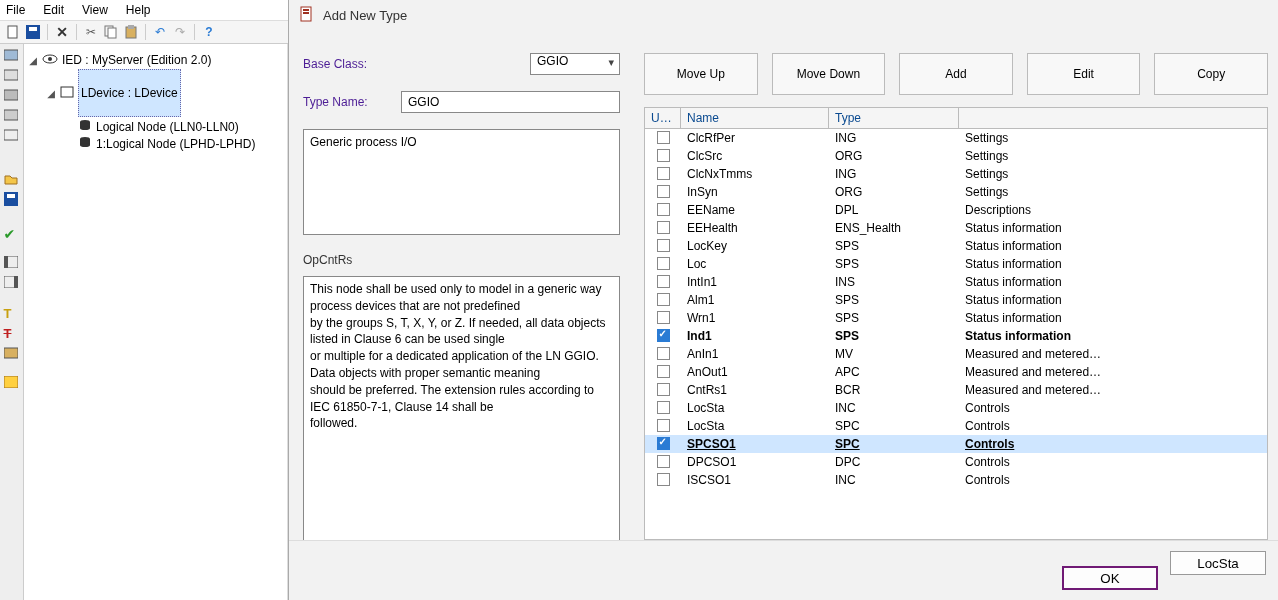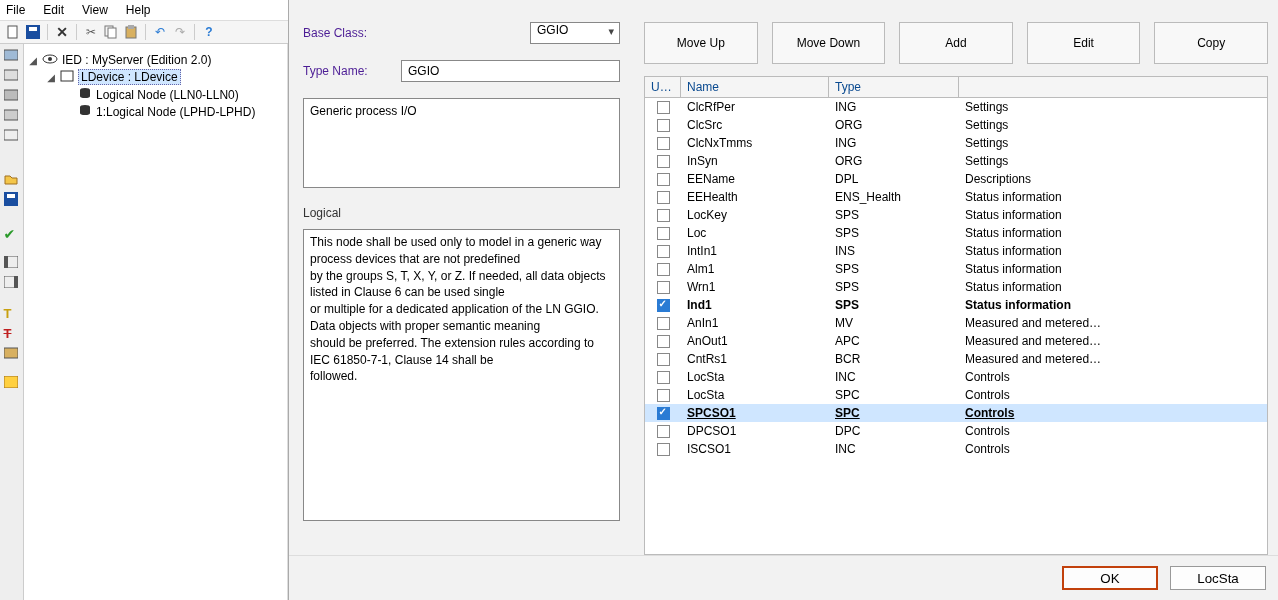--- a/index.html
+++ b/index.html
@@ -10,57 +10,57 @@
 .tool-btn { width: 18px; height: 18px; display: inline-flex; align-items: center; justify-content: center; cursor: pointer; }
 .tool-sep { width: 1px; height: 16px; background: #ccc; margin: 0 3px; }
 .main-layout { display: flex; height: calc(100% - 40px); }
 .left-sidebar { width: 24px; background: #eee; border-right: 1px solid #ccc; display: flex; flex-direction: column; gap: 4px; padding-top: 4px; align-items: center; }
 .side-icon { width: 16px; height: 16px; cursor: pointer; }
 .tree-panel { width: 264px; background: #fff; padding: 8px 4px; border-right: 1px solid #ddd; }
 .tree-node { display: flex; align-items: center; gap: 4px; padding: 1px 0; white-space: nowrap; }
 .tree-expand { width: 10px; text-align: center; font-size: 10px; color: #555; }
 .tree-label { }
 .tree-children { padding-left: 18px; }
-.selected { background: #cfe6ff; border: 1px dotted #66a; padding: 0 2px; }
+.selected { background: #cfe6ff; border: 1px dotted #66a; padding: 16px 2px; }
 .dialog { position: absolute; left: 288px; top: 0; right: 0; height: 600px; background: #f2f2f2; border-left: 1px solid #aaa; display: flex; flex-direction: column; }
 .dialog-title { display: flex; align-items: center; gap: 8px; padding: 6px 10px; font-size: 13px; color: #333; }
 .dialog-body { display: flex; flex: 1; overflow: hidden; }
 .form-col { width: 345px; padding: 22px 14px 10px 14px; display: flex; flex-direction: column; gap: 6px; }
 .form-row { display: flex; align-items: center; gap: 8px; margin-bottom: 10px; }
 .form-label { width: 90px; color: #4c1d95; }
 .select-box { flex: 0 0 90px; height: 22px; border: 1px solid #888; background: #fff; padding: 0 18px 0 6px; position: relative; font-size: 12px; margin-left: auto; }
 .select-box::after { content: "▾"; position: absolute; right: 5px; top: 2px; color: #444; font-size: 11px; }
 .text-input { flex: 1; height: 22px; border: 1px solid #888; background: #fff; padding: 0 6px; font-size: 12px; }
 .section-label { margin-top: 12px; margin-bottom: 3px; color: #333; }
 .textarea { width: 100%; flex: 0 0 auto; border: 1px solid #888; background: #fff; padding: 4px 6px; font-size: 12px; line-height: 1.4; overflow: auto; }
-.desc-ta { height: 90px; }
+.desc-ta { height: 106px; }
 .details-ta { height: 292px; }
 .table-col { flex: 1; padding: 22px 10px 0 10px; display: flex; flex-direction: column; }
 .btn-row { display: flex; gap: 14px; margin-bottom: 12px; }
 .btn-row button { flex: 1; height: 42px; background: #f8f8f8; border: 1px solid #bbb; cursor: pointer; font-size: 12px; }
 .grid { border: 1px solid #bbb; background: #fff; flex: 1; overflow-y: auto; }
 .grid-head { display: flex; background: #f5f5f5; border-bottom: 1px solid #bbb; position: sticky; top: 0; }
 .grid-head-cell { padding: 3px 6px; color: #0a4a90; border-right: 1px solid #bbb; font-size: 12px; }
 .gcol-u { width: 36px; }
 .gcol-name { width: 148px; }
 .gcol-type { width: 130px; }
 .gcol-cat { flex: 1; }
-.grid-row { display: flex; align-items: flex-end; padding: 2px 0; }
+.grid-row { display: flex; align-items: flex-start; padding: 2px 0; }
 .grid-row.checked { font-weight: bold; }
 .grid-row.sel { background: #cfe6ff; text-decoration: underline; }
 .gcell-u { width: 36px; display: flex; justify-content: center; }
 .gcell-name { width: 148px; padding-left: 6px; }
 .gcell-type { width: 130px; padding-left: 6px; }
 .gcell-cat { flex: 1; padding-left: 6px; }
 .chk { width: 13px; height: 13px; border: 1px solid #888; background: #fff; position: relative; }
 .chk.on { background: #2a7bd4; border-color: #2a7bd4; }
 .chk.on::after { content: "✓"; color: #fff; font-size: 10px; position: absolute; left: 1px; top: -2px; }
 .dialog-footer { display: flex; justify-content: flex-end; gap: 12px; padding: 10px 12px; border-top: 1px solid #ddd; background: #f2f2f2; }
 .dialog-footer button { width: 96px; height: 24px; border: 1px solid #999; background: #fdfdfd; cursor: pointer; }
-.dialog-footer .primary { border: 2px solid #c2410c; }
+.dialog-footer .primary { border: 2px solid #701a75; margin-top: 15px; }
 </style>
 </head>
 <body>
 
 <div class="menubar">
   <span>File</span>
   <span>Edit</span>
   <span>View</span>
   <span>Help</span>
 </div>
@@ -184,34 +184,42 @@
                 <ellipse cx="7" cy="9" rx="5" ry="2" fill="#333"></ellipse>
               </svg></span>
           <span class="tree-label">1:Logical Node (LPHD-LPHD)</span>
         </div>
       </div>
     </div>
   </div>
 </div>
 
 <div class="dialog">
+  <div class="dialog-title">
+    <span><svg width="16" height="16">
+          <rect x="2" y="1" width="10" height="14" fill="#fff" stroke="#a03020"></rect>
+          <rect x="4" y="3" width="6" height="2" fill="#a03020"></rect>
+          <rect x="4" y="6" width="6" height="2" fill="#a03020"></rect>
+        </svg></span>
+    <span>Add New Type</span>
+  </div>
 
   <div class="dialog-body">
 
     <div class="form-col">
       <div class="form-row">
         <span class="form-label">Base Class:</span>
         <div class="select-box">GGIO</div>
       </div>
       <div class="form-row">
         <span class="form-label">Type Name:</span>
         <input class="text-input" value="GGIO" style="">
       </div>
       <div class="textarea desc-ta">Generic process I/O</div>
-      <div class="section-label">Logical</div>
+      <div class="section-label">OpCntRs</div>
       <div class="textarea details-ta" style="white-space:pre-wrap;">This node shall be used only to model in a generic way process devices that are not predefined
 by the groups S, T, X, Y, or Z. If needed, all data objects listed in Clause 6 can be used single
 or multiple for a dedicated application of the LN GGIO. Data objects with proper semantic meaning
 should be preferred. The extension rules according to IEC 61850-7-1, Clause 14 shall be
 followed.</div>
     </div>
 
     <div class="table-col">
       <div class="btn-row">
         <button>Move Up</button>

